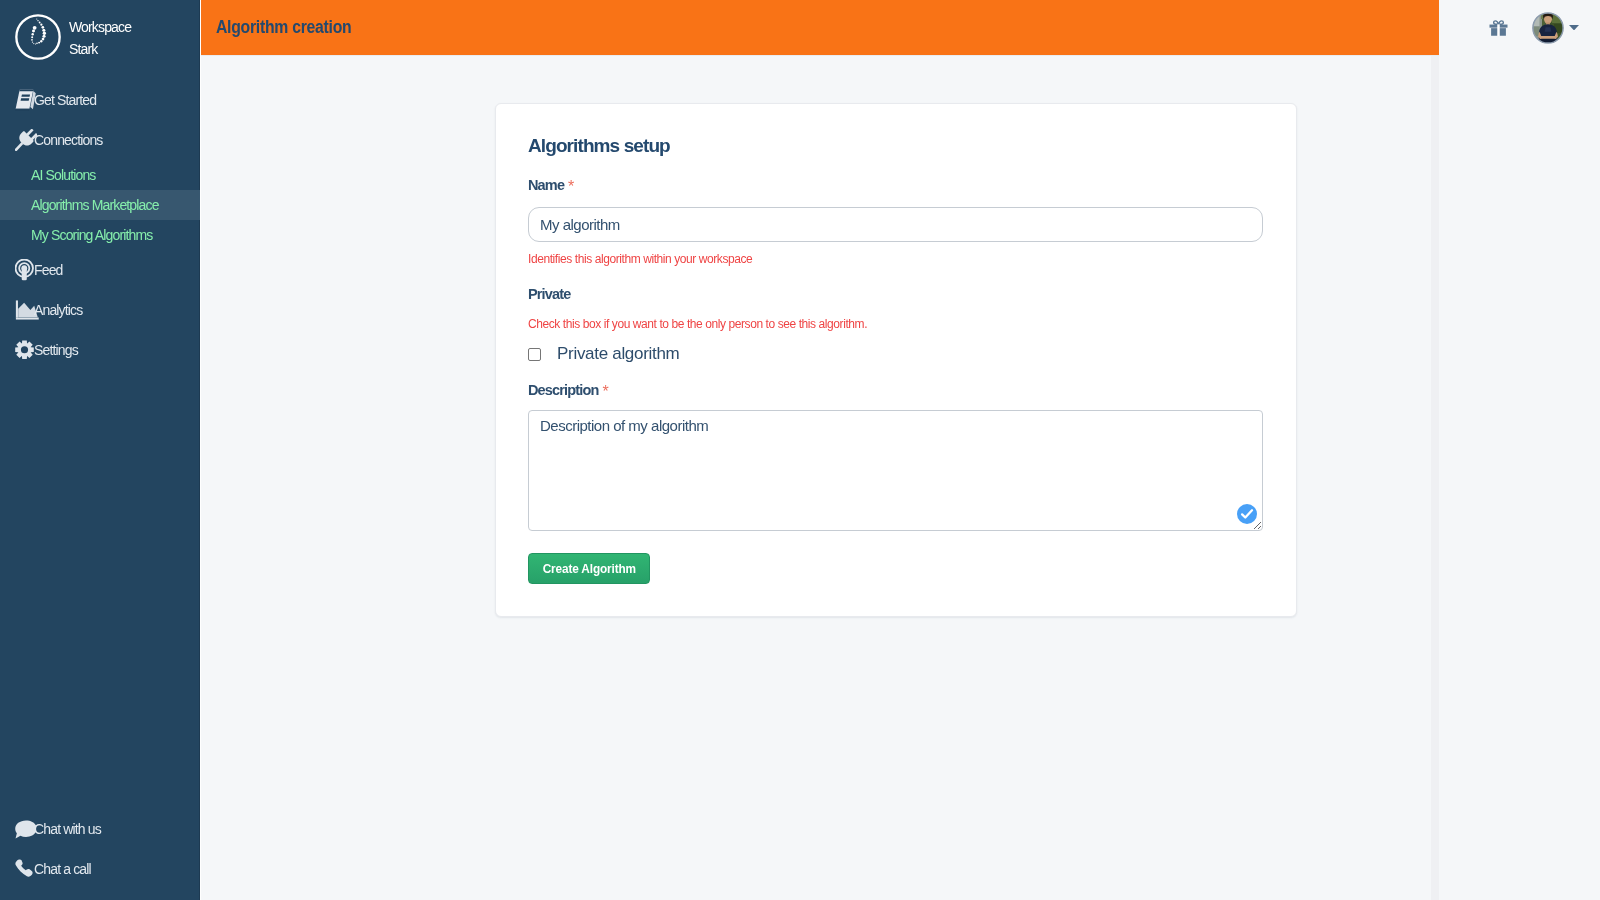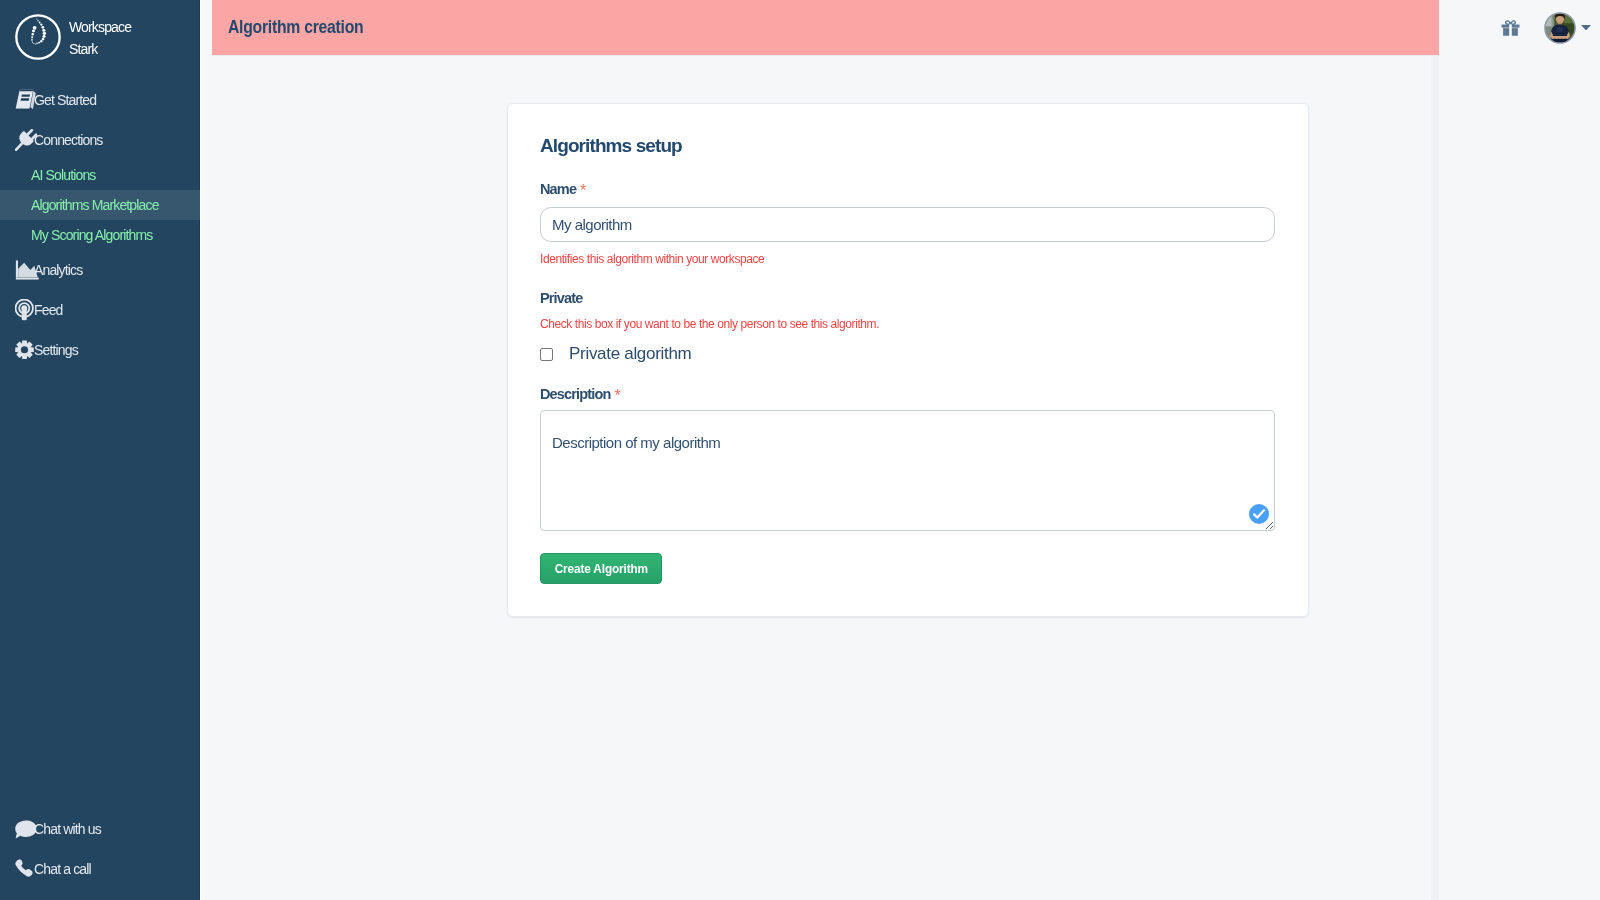--- a/index.html
+++ b/index.html
@@ -3,21 +3,21 @@
 <meta charset="utf-8">
 <style>
   * { box-sizing: border-box; }
   html, body { margin:0; padding:0; }
   body {
     width:1600px; height:900px; overflow:hidden;
     font-family:"Liberation Sans", sans-serif;
     background:#f5f7f9; color:#2c3e50;
     -webkit-font-smoothing:antialiased;
   }
-  .app { display:flex; width:1439px; height:900px;gap:12px; }
+  .app { display:flex; width:1439px; height:900px; }
 
   
   .sidebar {
     width:200px; height:900px; background:#234560;
     display:flex; flex-direction:column; flex:0 0 200px;
     position:relative; box-shadow:inset -1px 0 0 #1d3a52, 1px 0 0 #ffffff;
     z-index:2;
   }
   .brand { position:relative; height:80px; }
   .brand-logo { position:absolute; left:14px; top:13px; width:48px; height:48px; }
@@ -33,21 +33,21 @@
               font-size:14px; letter-spacing:-0.85px; cursor:pointer; }
   .sub-item > span { position:absolute; left:31px; top:7px; }
   .sub-item.active { background:#37576f; }
 
   .bottom { position:absolute; bottom:11px; left:0; right:0; }
   .bottom .nav-item { height:40px; }
 
   
   .main { flex:1 1 auto; height:900px; display:flex; flex-direction:column; background:#f5f7f9; min-width:0; }
   .topbar {
-    height:56px; background:#fca5a5; border-bottom:1px solid #e9ecef;
+    height:56px; background:#f97316; border-bottom:1px solid #e9ecef;
     position:relative; flex:0 0 56px;
   }
   .topbar-title { position:absolute; left:16px; top:17px; }
   .topbar-right { position:absolute; left:0; right:0; top:0; height:56px; }
   .topbar-title { font-size:18px; font-weight:700; color:#24496e; letter-spacing:-0.3px; line-height:21px; white-space:nowrap; transform:scaleX(0.876); transform-origin:left center; }
   .gift { position:absolute; left:1289px; top:20px; line-height:0; cursor:pointer; }
   .avatar { position:absolute; left:1332px; top:12px; line-height:0; cursor:pointer; }
   .caret { position:absolute; left:1368.5px; top:24.8px; line-height:0; cursor:pointer; }
 
   .content { flex:1 1 auto; overflow:hidden; position:relative; }
@@ -55,38 +55,38 @@
   .card {
     position:absolute; left:295px; top:47px;
     width:802px; background:#ffffff;
     border:1px solid #e8eaee; border-radius:6px;
     box-shadow:0 1px 2px rgba(60,80,100,.10);
     padding:0;
   }
   .card-inner { position:relative; height:512px; }
   .abs { position:absolute; }
   .card-title { left:32px; top:32px; font-size:19px; font-weight:700; color:#24496e; letter-spacing:-0.9px; line-height:20px; }
-  .field-label { font-size:14.5px; font-weight:700; color:#2e4e6e; letter-spacing:-0.85px; line-height:24px; white-space:nowrap; }
+  .field-label { font-size:14.5px; font-weight:700; color:#2e4e6e; letter-spacing:-0.85px; line-height:16px; white-space:nowrap; }
   .req { color:#ec6f5e; font-weight:400; margin-left:4px; font-size:16px; letter-spacing:0; position:relative; top:2px; }
   .text-input {
     display:block; width:735px; height:35px; border:1px solid #c6ccd3; border-radius:4px;
     padding:0 11px; font-family:"Liberation Sans", sans-serif; font-size:15px; letter-spacing:-0.5px; color:#33516f;
     background:#fff; outline:none;
   }
   .help-text { font-size:12px; letter-spacing:-0.42px; color:#ef4444; line-height:16px; white-space:nowrap; }
   .checkbox-row { display:flex; align-items:center; }
   .checkbox {
     width:13px; height:13px; border:1px solid #767676; border-radius:2px; background:#fff;
     display:inline-block; flex:0 0 13px;
   }
   .checkbox-label { margin-left:16px; font-size:17px; letter-spacing:-0.3px; color:#2d4c6b; }
   .ta-wrap { width:735px; position:absolute; }
   .textarea {
     display:block; width:735px; height:121px; border:1px solid #c6ccd3; border-radius:4px;
-    padding:23px 11px; font-family:"Liberation Sans", sans-serif; font-size:15px; letter-spacing:-0.5px; color:#33516f;
+    padding:6px 11px; font-family:"Liberation Sans", sans-serif; font-size:15px; letter-spacing:-0.5px; color:#33516f;
     background:#fff; outline:none; resize:vertical; line-height:18px;
   }
   .valid-badge { position:absolute; left:709px; top:94px; line-height:0; }
   .btn-label { display:inline-block; transform:scaleX(0.875); transform-origin:center; }
   .submit-btn {
     height:31px; padding:0; width:122px; text-align:center; white-space:nowrap;
     background:linear-gradient(#31b573,#27a169);
     border:1px solid #229561; border-radius:4px; color:#fff;
     font-family:"Liberation Sans", sans-serif; font-size:13.5px; letter-spacing:-0.15px; font-weight:700;
     overflow:hidden;
@@ -165,40 +165,40 @@
         <span>AI Solutions</span>
       </div>
       <div class="sub-item active">
         <span>Algorithms Marketplace</span>
       </div>
       <div class="sub-item">
         <span>My Scoring Algorithms</span>
       </div>
       <div class="nav-item">
         <span class="ico">
+          <svg viewBox="2.9 0.9 18.2 21.2" width="18.5" height="21.5" style="margin:-1px 0 0 0">
+            <g fill="none" stroke="#dfe5eb" stroke-width="1.8">
+              <circle cx="12" cy="10.0" r="8.6"></circle>
+              <circle cx="12" cy="10.0" r="5.0"></circle>
+            </g>
+            <circle cx="12" cy="10.0" r="2.9" fill="#dfe5eb"></circle>
+            <rect x="9.5" y="10.2" width="5.0" height="11.6" rx="1.3" fill="#dfe5eb"></rect>
+          </svg>
+        </span>
+        <span class="lbl">Feed</span>
+      </div>
+      <div class="nav-item">
+        <span class="ico">
           <svg viewBox="1.8 2.6 21.3 18.2" width="24.5" height="20" style="margin:0 0 0 0px">
             <path fill="#dfe5eb" d="M2.1 3.0h1.9v15.6H2.1z"></path>
             <path fill="#dfe5eb" d="M2.1 18.5h20.8v1.9H2.1z"></path>
             <path fill="#d4dbe3" d="M4.2 18.4 4.2 10.6 9.6 5.0 15.3 11.7 18.8 7.8 22.0 18.4z"></path>
           </svg>
         </span>
         <span class="lbl">Analytics</span>
-      </div>
-      <div class="nav-item">
-        <span class="ico">
-          <svg viewBox="2.9 0.9 18.2 21.2" width="18.5" height="21.5" style="margin:-1px 0 0 0">
-            <g fill="none" stroke="#dfe5eb" stroke-width="1.8">
-              <circle cx="12" cy="10.0" r="8.6"></circle>
-              <circle cx="12" cy="10.0" r="5.0"></circle>
-            </g>
-            <circle cx="12" cy="10.0" r="2.9" fill="#dfe5eb"></circle>
-            <rect x="9.5" y="10.2" width="5.0" height="11.6" rx="1.3" fill="#dfe5eb"></rect>
-          </svg>
-        </span>
-        <span class="lbl">Feed</span>
       </div>
       <div class="nav-item">
         <span class="ico">
           <svg viewBox="1.8 1.8 20.4 20.4" width="19" height="19.5" style="margin:0 0 0 0">
             <path fill="#dfe5eb" fill-rule="evenodd" d="M9.27 5.23 L9.51 2.01 L14.49 2.01 L14.73 5.23 L14.85 5.28 L17.30 3.17 L20.83 6.70 L18.72 9.15 L18.77 9.27 L21.99 9.51 L21.99 14.49 L18.77 14.73 L18.72 14.85 L20.83 17.30 L17.30 20.83 L14.85 18.72 L14.73 18.77 L14.49 21.99 L9.51 21.99 L9.27 18.77 L9.15 18.72 L6.70 20.83 L3.17 17.30 L5.28 14.85 L5.23 14.73 L2.01 14.49 L2.01 9.51 L5.23 9.27 L5.28 9.15 L3.17 6.70 L6.70 3.17 L9.15 5.28 Z M12 8.15a3.85 3.85 0 1 0 0 7.7 3.85 3.85 0 0 0 0-7.7z"></path>
           </svg>
         </span>
         <span class="lbl">Settings</span>
       </div>
     </div>

